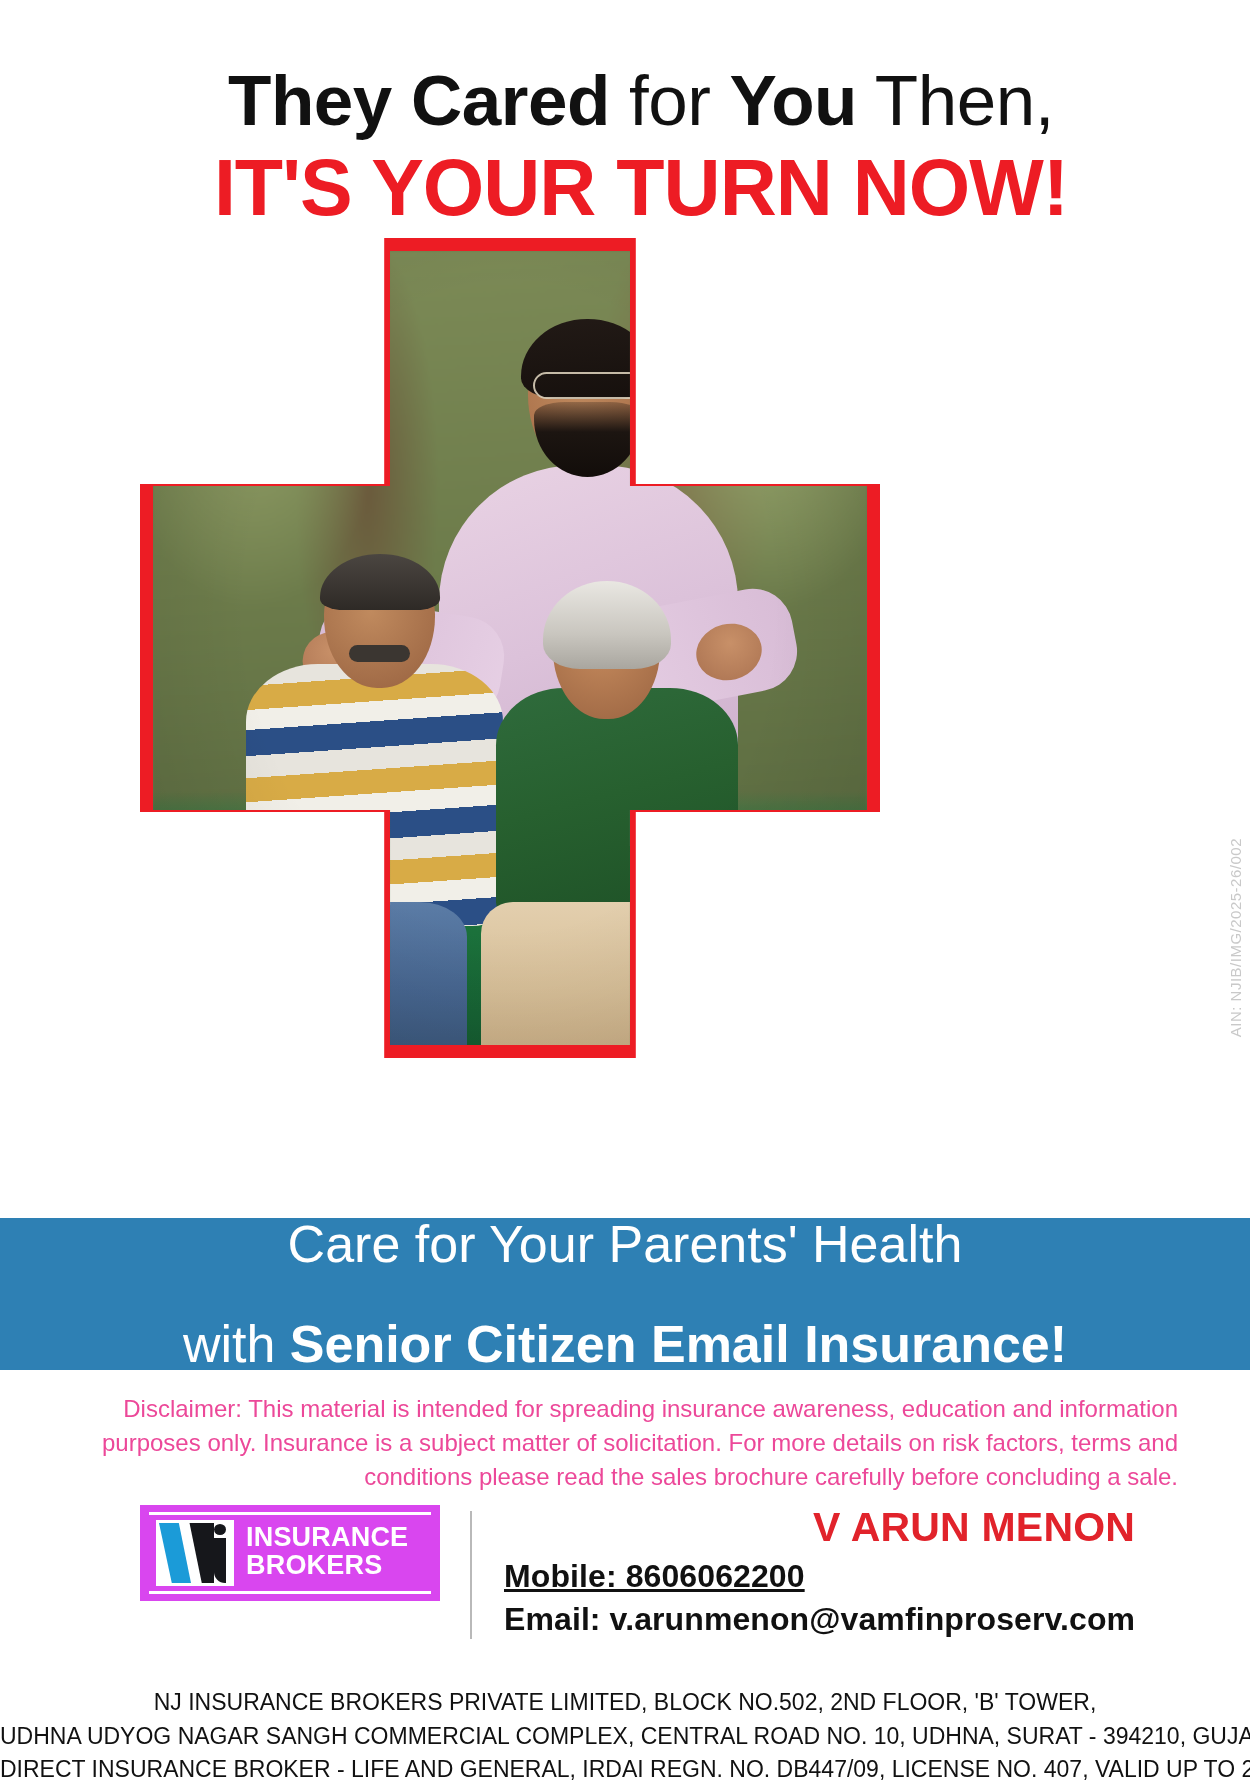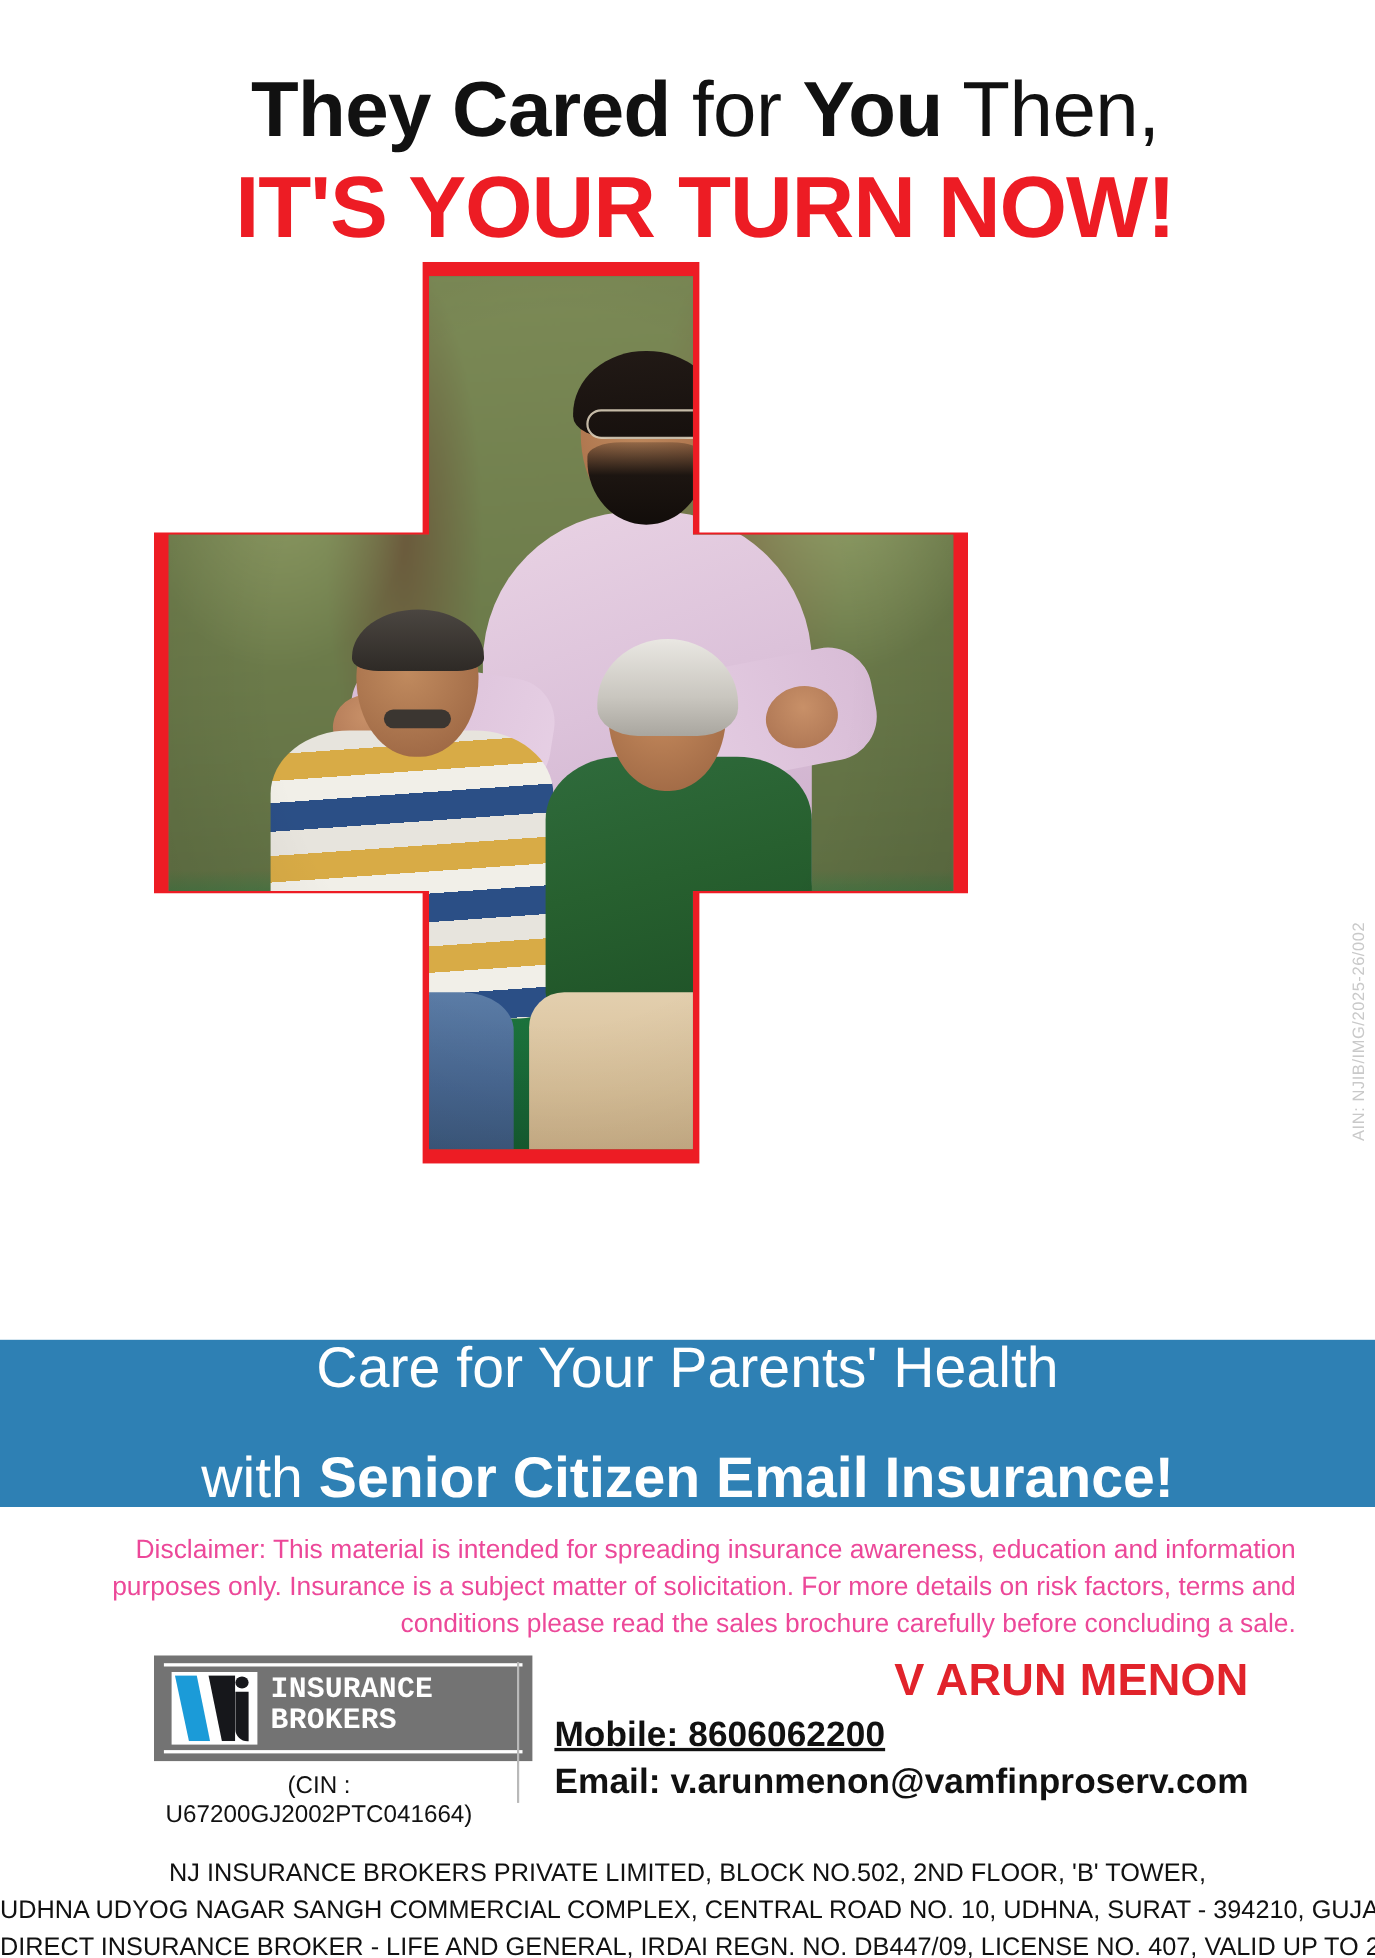--- a/index.html
+++ b/index.html
@@ -312,27 +312,26 @@
     width: 1250px;
     height: 165px;
   }
   .logo-block {
     position: absolute;
     left: 140px;
     top: 0;
     width: 300px;
   }
   .nj-logo {
-    width: 344px;
+    width: 300px;
     height: 96px;
-    background: #737373;
+    background: #d946ef;
     position: relative;
     box-sizing: border-box;
     padding: 7px 0;
-    font-family: Liberation Mono, monospace;
   }
   .nj-logo::before,
   .nj-logo::after {
     content: "";
     position: absolute;
     left: 9px; right: 9px;
     height: 3px;
     background: #ffffff;
   }
   .nj-logo::before { top: 7px; }
@@ -498,21 +497,20 @@
           <div class="nj-mark-blue"></div>
           <div class="nj-mark-dark"></div>
           <div class="nj-mark-jstem"></div>
           <div class="nj-mark-jdot"></div>
         </div>
         <div class="nj-words">
           <div>INSURANCE</div>
           <div>BROKERS</div>
         </div>
       </div>
-      <div class="cin-line">(CIN : U67200GJ2002PTC041664)</div>
     </div>
 
     <div class="v-divider"></div>
 
     <div class="agent-block">
       <div class="agent-name">V ARUN MENON</div>
       <div class="agent-mobile">Mobile: 8606062200</div>
       <div class="agent-email">Email: v.arunmenon@vamfinproserv.com</div>
     </div>
 

